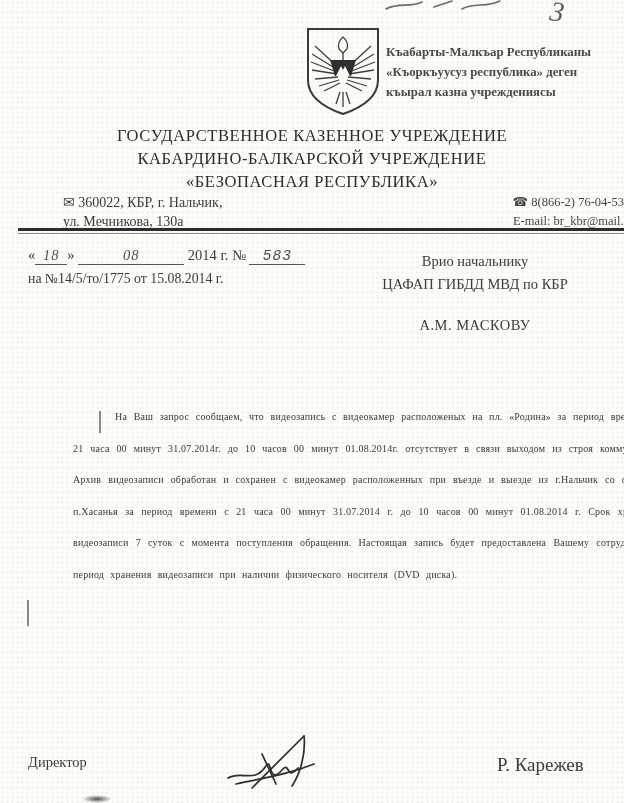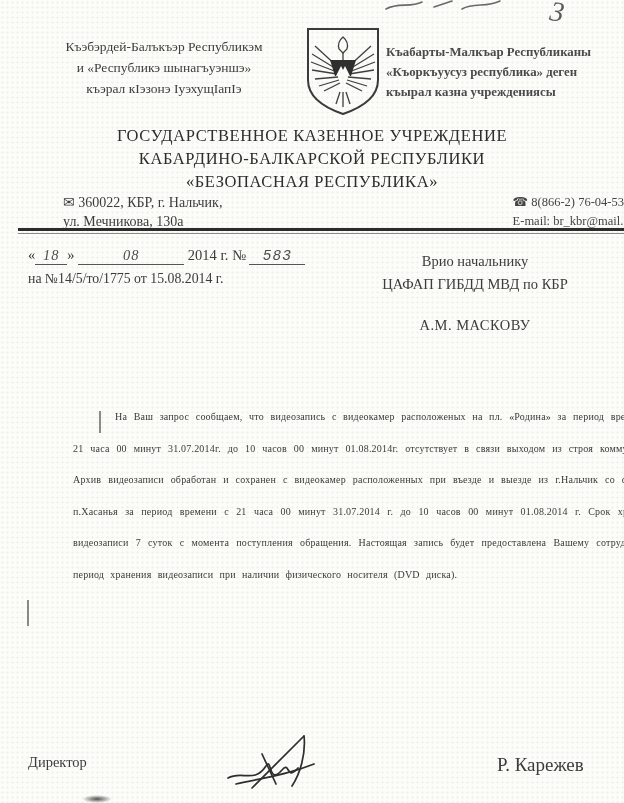--- a/index.html
+++ b/index.html
@@ -12,21 +12,21 @@
     color:#3a3a3a; overflow:hidden;
   }
   .org-left { position:absolute; left:28px; top:36px; width:272px; text-align:center;
     font-size:13.5px; line-height:21px; color:#3e3e3e; }
   .org-right { position:absolute; left:386px; top:42px; width:232px; text-align:left;
     font-size:12.8px; line-height:20px; color:#4a4a4a;font-weight:bold; }
   .emblem { position:absolute; left:300px; top:24px; width:86px; height:100px; }
   .title { position:absolute; left:0; top:124px; width:624px; text-align:center;
     font-weight:normal; font-size:16.5px; line-height:23px; letter-spacing:0.6px; color:#2d2d2d; }
   .addr { position:absolute; left:26px; top:193px; font-size:14px; line-height:19px; color:#3c3c3c;margin-left:37px; }
-  .phone-block { position:absolute; right:0px; top:193px; text-align:left; font-size:12.5px;
+  .phone-block { position:absolute; right:0px; top:193px; text-align:center; font-size:12.5px;
     line-height:19px; color:#444; }
   .rule { position:absolute; left:18px; top:228px; width:606px; height:2px;
     border-top:3px solid #2c2c2c; border-bottom:1px solid #8a8a85; }
   .date-line { position:absolute; left:28px; top:247px; font-size:14.5px; color:#3a3a3a; white-space:nowrap; }
   .blank { display:inline-block; border-bottom:1px solid #555; text-align:center; }
   .blank.day { width:32px; }
   .blank.month { width:106px; }
   .blank.num { width:56px;font-family:Liberation Mono, monospace; }
   .hw { font-style:italic; color:#4e4e4e; letter-spacing:1px; }
   .reply-line { position:absolute; left:28px; top:271px; font-size:13.8px; color:#3a3a3a; }
@@ -53,25 +53,20 @@
 
 <div class="page">
 
   <svg class="hw-top-strokes" viewBox="0 0 140 14">
     <path d="M4,9 C16,2 28,8 40,2" fill="none" stroke="#6a6a6a" stroke-width="1.6" stroke-linecap="round"></path>
     <path d="M52,7 L70,1" fill="none" stroke="#6a6a6a" stroke-width="1.6" stroke-linecap="round"></path>
     <path d="M80,9 C92,2 104,8 118,1" fill="none" stroke="#6a6a6a" stroke-width="1.6" stroke-linecap="round"></path>
   </svg>
   <div class="hw-page-num hw">3</div>
 
-  <div class="org-left">
-    <div>Къэбэрдей-Балъкъэр Республикэм</div>
-    <div>и «Республикэ шынагъуэншэ»</div>
-    <div>къэрал кIэзонэ IуэхущIапIэ</div>
-  </div>
 
   <svg class="emblem" viewBox="0 0 86 100">
     <path d="M8,5 H78 V56 Q78,78 43,90 Q8,78 8,56 Z" fill="none" stroke="#3b3b3b" stroke-width="2"></path>
 
     <g stroke="#3f3f3f" stroke-width="1.3" fill="none">
       <path d="M39,44 L15,22"></path>
         <path d="M38,46 L12,30"></path>
         <path d="M37,48 L11,38"></path>
       <path d="M37,50 L12,46"></path>
         <path d="M38,53 L15,55"></path>
@@ -99,21 +94,21 @@
   </svg>
 
   <div class="org-right">
     <div>Къабарты-Малкъар Республиканы</div>
     <div>«Къоркъуусуз республика» деген</div>
     <div>къырал казна учреждениясы</div>
   </div>
 
   <div class="title">
     <div>ГОСУДАРСТВЕННОЕ КАЗЕННОЕ УЧРЕЖДЕНИЕ</div>
-    <div>КАБАРДИНО-БАЛКАРСКОЙ РЕСПУБЛИКИ</div>
+    <div>КАБАРДИНО-БАЛКАРСКОЙ УЧРЕЖДЕНИЕ</div>
     <div>«БЕЗОПАСНАЯ РЕСПУБЛИКА»</div>
   </div>
 
   <div class="addr">
     <div>
       <span>✉</span>
       <span>360022, КБР,  г. Нальчик,</span>
     </div>
     <div>ул. Мечникова, 130а</div>
   </div>

